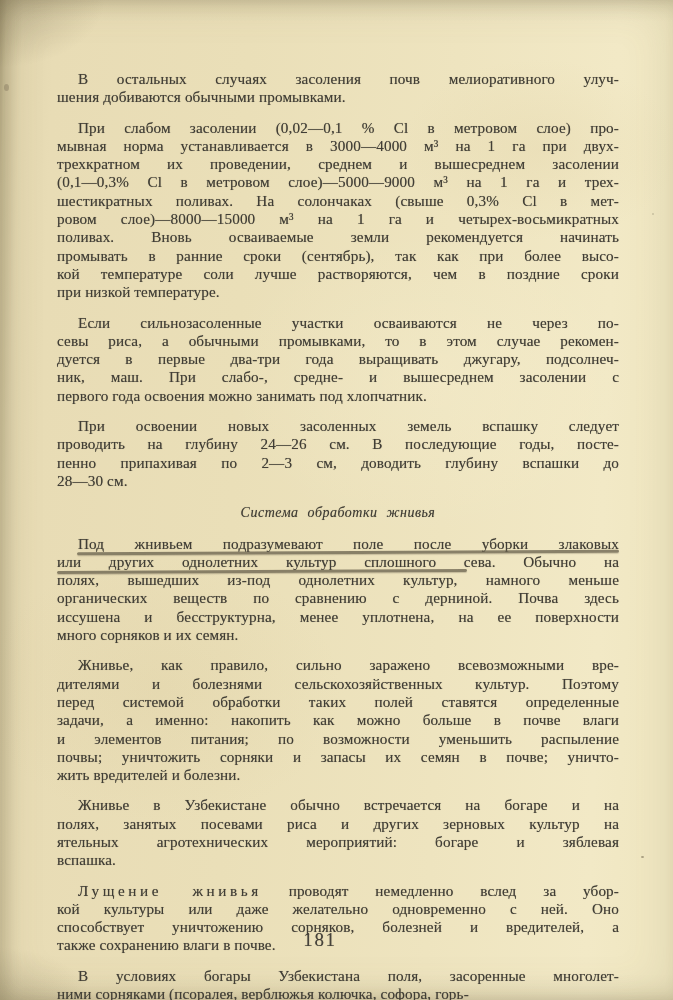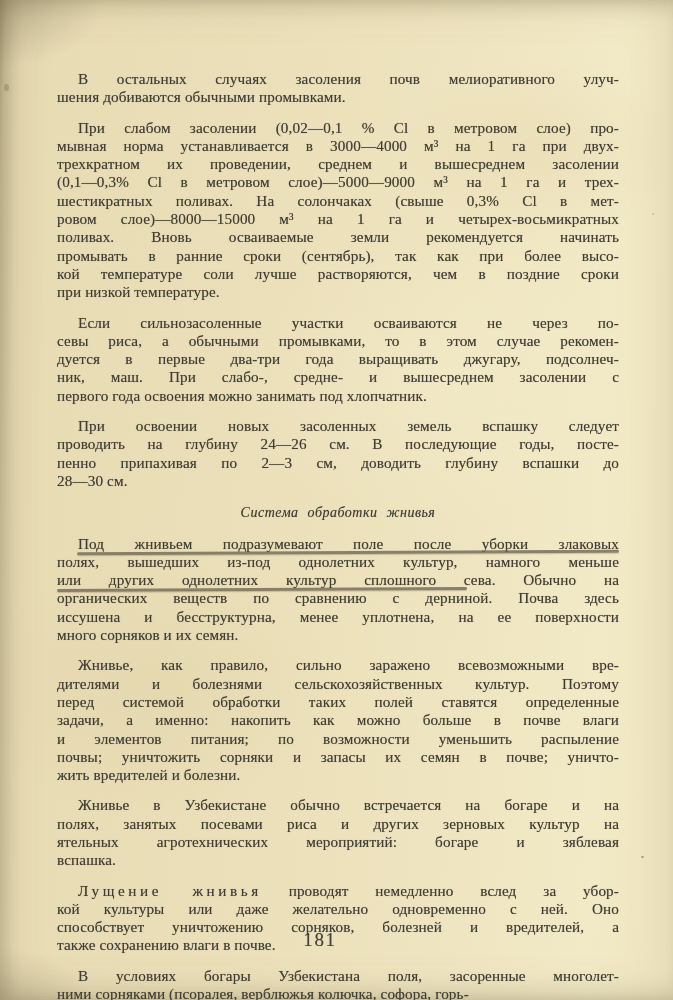--- a/index.html
+++ b/index.html
@@ -110,22 +110,22 @@
       </p>
       <p class="para">
         <span class="line indent">При освоении новых засоленных земель вспашку следует</span>
         <span class="line">проводить на глубину 24—26 см. В последующие годы, посте-</span>
         <span class="line">пенно припахивая по 2—3 см, доводить глубину вспашки до</span>
         <span class="line last">28—30 см.</span>
       </p>
       <h2 class="heading">Система обработки жнивья</h2>
       <p class="para">
         <span class="line indent">Под жнивьем подразумевают поле после уборки злаковых<i class="pencil" style="left: 3.5%; width: 96.5%;"></i></span>
+        <span class="line">или других однолетних культур сплошного сева. Обычно на<i class="pencil" style="left: 0%; width: 73%;"></i></span>
         <span class="line">полях, вышедших из-под однолетних культур, намного меньше</span>
-        <span class="line">или других однолетних культур сплошного сева. Обычно на<i class="pencil" style="left: 0%; width: 73%;"></i></span>
         <span class="line">органических веществ по сравнению с дерниной. Почва здесь</span>
         <span class="line">иссушена и бесструктурна, менее уплотнена, на ее поверхности</span>
         <span class="line last">много сорняков и их семян.</span>
       </p>
       <p class="para">
         <span class="line indent">Жнивье, как правило, сильно заражено всевозможными вре-</span>
         <span class="line">дителями и болезнями сельскохозяйственных культур. Поэтому</span>
         <span class="line">перед системой обработки таких полей ставятся определенные</span>
         <span class="line">задачи, а именно: накопить как можно больше в почве влаги</span>
         <span class="line">и элементов питания; по возможности уменьшить распыление</span>

